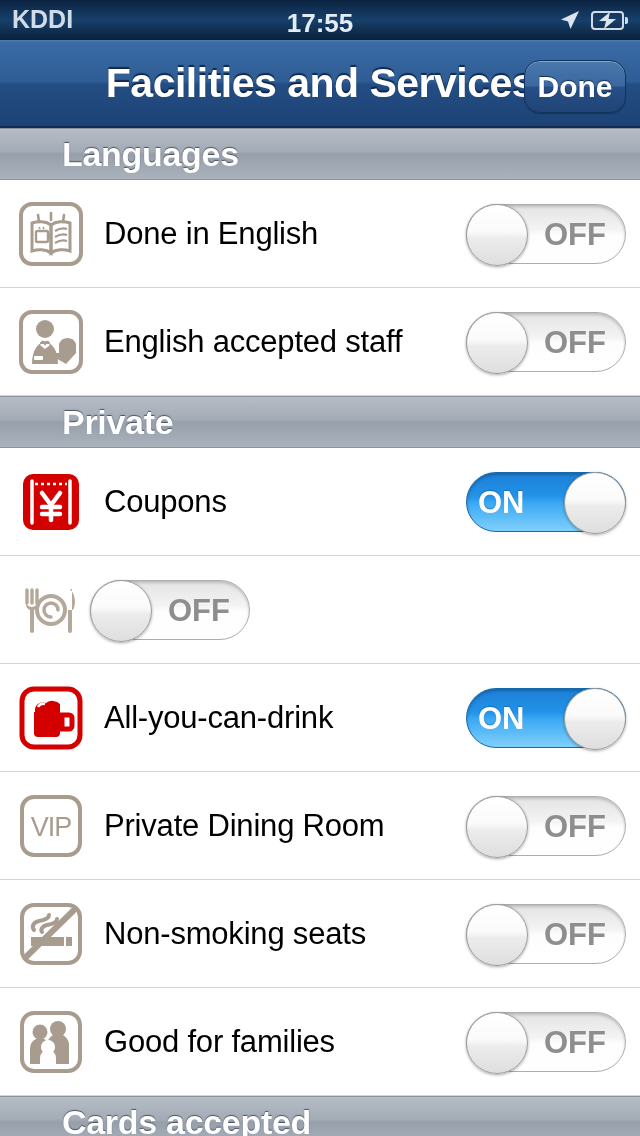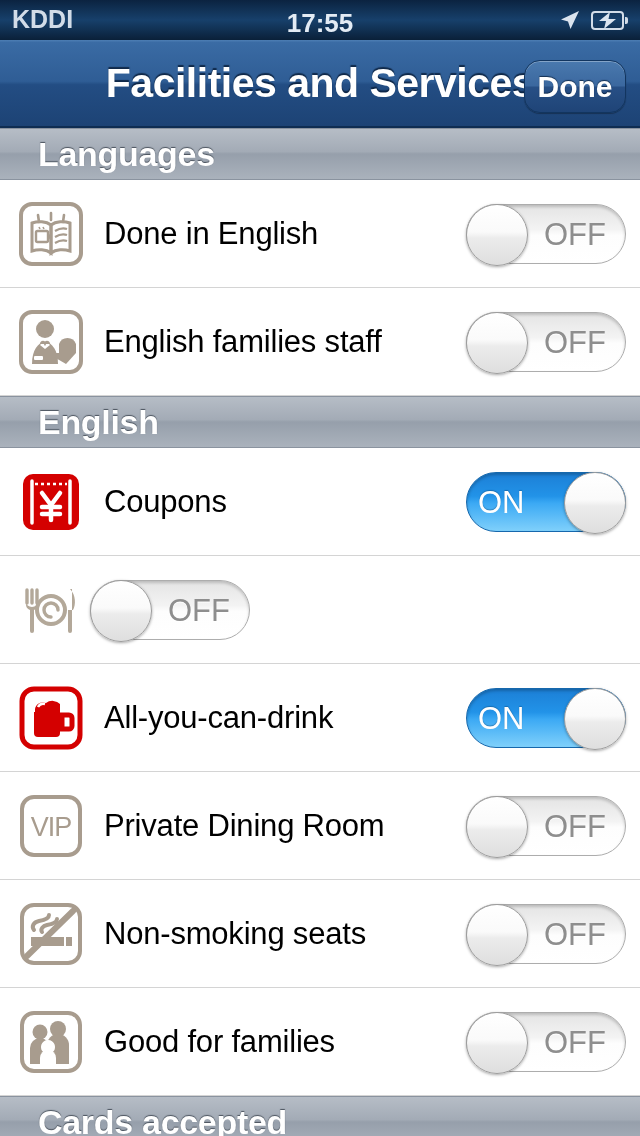--- a/index.html
+++ b/index.html
@@ -89,20 +89,21 @@
     background: linear-gradient(to bottom, #b6bdc6 0%, #a3abb6 45%, #969fab 50%, #aab2bc 100%);
     border-top: 1px solid #8a939f;
     border-bottom: 1px solid #8a939f;
     display: flex; align-items: center;
   }
   .sec-header span {
     padding-left: 38px;
     font-size: 34px; font-weight: bold; color: #ffffff;
     text-shadow: 0 -1px 1px rgba(70,78,88,0.95);
     letter-spacing: -0.3px;
+    margin-left: 24px;
   }
 
   
   .row {
     height: 108px; width: 640px; background: #ffffff;
     display: flex; align-items: center;
     border-bottom: 1px solid #d4d4d4;
     position: relative;
   }
   .row:last-child { border-bottom: none; }
@@ -127,21 +128,21 @@
     border: 1px solid #adadad;
     box-shadow: inset 0 2px 3px rgba(0,0,0,0.18);
   }
   .switch.on {
     background: linear-gradient(to bottom, #1c7fd6 0%, #2293e8 40%, #3ba9f4 52%, #7fd0fb 100%);
     border: 1px solid #1668ad;
     box-shadow: inset 0 2px 3px rgba(0,0,0,0.22);
   }
   .switch .txt {
     position: absolute; top: 0; height: 52px; line-height: 60px;
-    font-size: 31px; font-weight: normal;
+    font-size: 31px; font-weight: bold;
   }
   .switch.off .txt { right: 19px; color: #8e8e8e; text-shadow: 0 1px 0 rgba(255,255,255,0.9); }
   .switch.on .txt { left: 11px; color: #ffffff; text-shadow: 0 -1px 1px rgba(10,70,120,0.45); }
   .switch .knob {
     position: absolute; top: -1px; width: 62px; height: 62px;
     border-radius: 50%;
     background: linear-gradient(to bottom, #ffffff 0%, #fafafa 45%, #ececec 55%, #dedede 100%);
     border: 1px solid #9d9d9d;
     box-shadow: 0 1px 3px rgba(0,0,0,0.35);
   }
@@ -228,29 +229,29 @@
         <rect x="3" y="3" width="60" height="60" rx="11" ry="11" fill="#fff" stroke="#a89c8e" stroke-width="4"></rect>
         <circle cx="27" cy="20" r="9" fill="#a89c8e"></circle>
         <path d="M14 55 C14 41 20 34 27 32 C34 34 40 41 40 55 Z" fill="#a89c8e"></path>
         <path d="M27 31 l-5 5 l5 4 l5 -4 Z" fill="#fff"></path>
         <path d="M22 35 a3 3 0 1 1 5 2 a3 3 0 1 1 5 -2" fill="#a89c8e"></path>
         <path d="M41 35 a9 9 0 0 1 17 0 L58 44 L41 44 Z" fill="#a89c8e"></path>
         <path d="M36 44 L58 44 L48 55 L36 48 Z" fill="#a89c8e"></path>
         <rect x="16" y="47" width="9" height="4" rx="1" fill="#fff"></rect>
       </svg>
     </div>
-    <div class="label">English families staff</div>
+    <div class="label">English accepted staff</div>
     <div class="switch off">
       <span class="txt">OFF</span>
       <span class="knob"></span>
     </div>
   </div>
 
   <div class="sec-header">
-    <span>English</span>
+    <span>Private</span>
   </div>
 
   <div class="row">
     <div class="icon-wrap">
       <svg width="66" height="66" viewBox="0 0 66 66">
         <rect x="5" y="5" width="56" height="56" rx="10" ry="10" fill="#d40000"></rect>
         <path d="M14 12 L14 54" stroke="#fff" stroke-width="3.5" stroke-linecap="round"></path>
         <path d="M52 12 L52 54" stroke="#fff" stroke-width="3.5" stroke-linecap="round"></path>
         <path d="M17 15 L49 15" stroke="#fff" stroke-width="2.6" stroke-dasharray="3,3"></path>
         <path d="M24 24 L33 36 L42 24" stroke="#fff" stroke-width="4.5" fill="none" stroke-linecap="round"></path>

